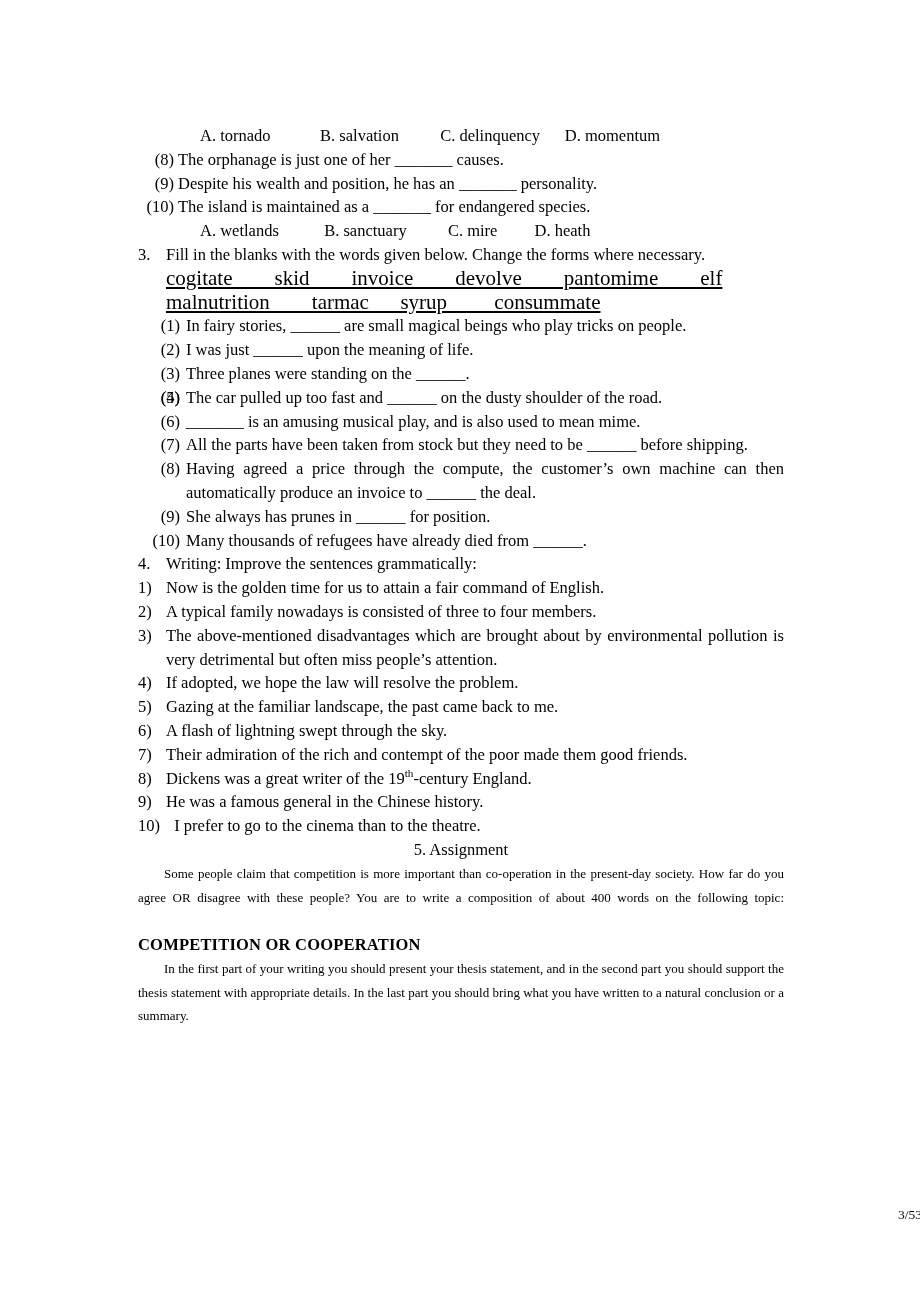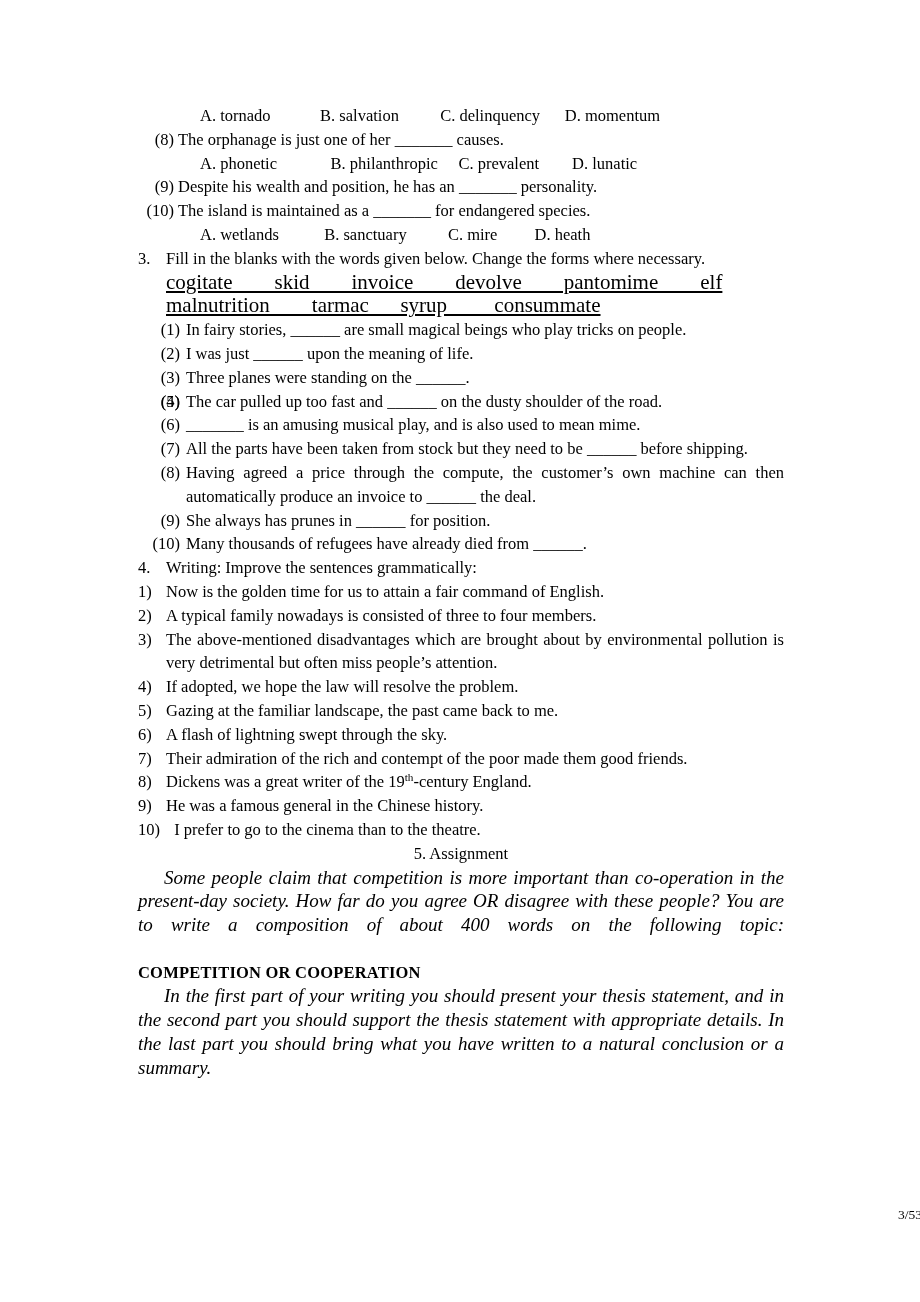--- a/index.html
+++ b/index.html
@@ -19,21 +19,21 @@
   .page {
     position: absolute;
     left: 0;
     top: 0;
     width: 920px;
     height: 1302px;
   }
   .content {
     position: absolute;
     left: 138px;
-    top: 104px;
+    top: 124px;
     width: 646px;
   }
 
   
   .opts {
     padding-left: 62px;
     font-size: 16.5px;
     line-height: 23.8px;
     white-space: pre;
   }
@@ -112,27 +112,26 @@
   }
 
   .plainline {
     font-size: 16.5px;
     line-height: 23.8px;
     text-align: center;
   }
 
   
   .para {
-    font-size: 19px;
+    font-size: 13px;
     line-height: 23.8px;
     text-align: justify;
     text-justify: inter-word;
     text-indent: 26px;
     margin: 0;
-    font-style: italic;
   }
   .para:after {
     content: "";
     display: inline-block;
     width: 100%;
   }
 
   .topic-title {
     font-size: 16.5px;
     line-height: 23.8px;
@@ -157,21 +156,20 @@
 <body>
 
 <div class="page">
   <div class="content">
 
     <div class="opts">A. tornado            B. salvation          C. delinquency      D. momentum</div>
 
     <div class="mc-item">
       <span class="num">(8)</span><span>The orphanage is just one of her _______ causes.</span>
     </div>
-    <div class="opts">A. phonetic             B. philanthropic     C. prevalent        D. lunatic</div>
 
     <div class="mc-item">
       <span class="num">(9)</span><span>Despite his wealth and position, he has an _______ personality.</span>
     </div>
 
     <div class="mc-item">
       <span class="num">(10)</span><span>The island is maintained as a _______ for endangered species.</span>
     </div>
     <div class="opts">A. wetlands           B. sanctuary          C. mire         D. heath</div>
 

